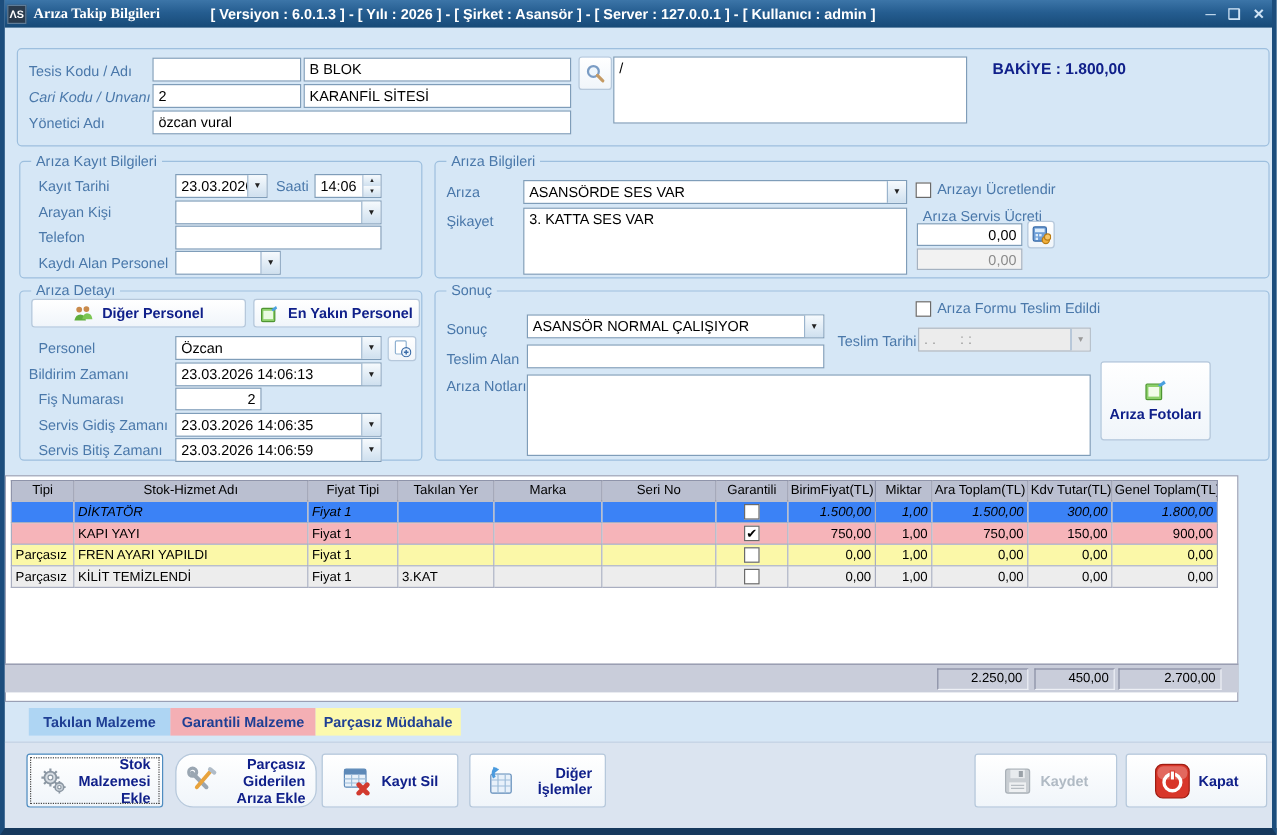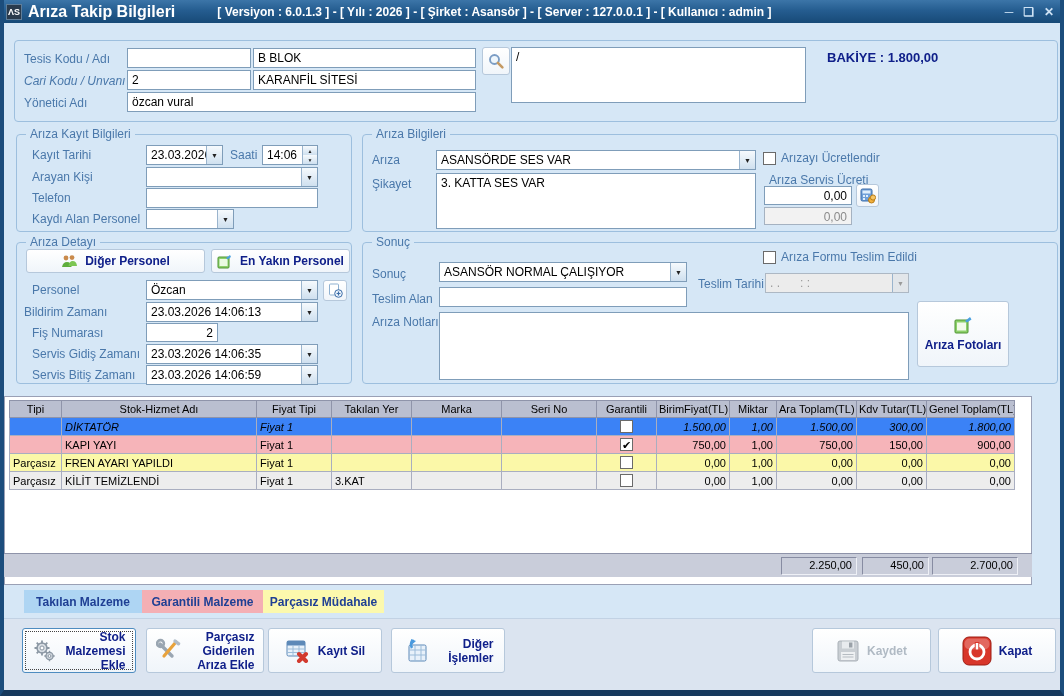--- a/index.html
+++ b/index.html
@@ -13,21 +13,21 @@
   #titlebar {
     position:absolute; left:-4px; top:0; width:1064px; height:23px;
     background:linear-gradient(#3c75a8, #255d90 45%, #174a77);
     display:flex; align-items:center; padding:0 6px; color:#fff;
   }
   .app-icon {
     width:16px; height:16px; background:#2a3b4d; border:1px solid #5f7d99; color:#fff;
     font-size:9px; font-weight:bold; display:flex; align-items:center; justify-content:center;
     margin-right:6px; letter-spacing:0;
   }
-  .win-title { font-size:16px; font-weight:bold; }
+  .win-title { font-size:12px; font-weight:bold;font-family:Liberation Serif, serif; }
   .win-info  { font-size:12px; font-weight:bold; margin-left:42px; }
   .win-ctrls { margin-left:auto; display:flex; gap:10px; align-items:center; padding-right:4px;}
   .win-ctrl  { color:#cfe3f5; font-size:12px; font-weight:bold; cursor:default; line-height:12px;}
   
   .lbl { position:absolute; color:#4a78aa; font-size:12px; white-space:nowrap; }
   .tbox {
     position:absolute; background:#fff; border:1px solid #7f9db9; font-size:12px; color:#000;
     padding:1px 4px; line-height:16px; overflow:hidden; white-space:pre;
   }
   .tbox.num { text-align:right; }
@@ -399,21 +399,21 @@
           <circle cx="9" cy="9" r="5" fill="#d7dde3" stroke="#8b97a3" stroke-width="1.5"></circle>
           <circle cx="9" cy="9" r="2" fill="#fff" stroke="#8b97a3"></circle>
           <path d="M9 1.5v3 M9 13.5v3 M1.5 9h3 M13.5 9h3 M3.7 3.7l2.1 2.1 M12.2 12.2l2.1 2.1 M14.3 3.7l-2.1 2.1 M5.8 12.2l-2.1 2.1" stroke="#8b97a3" stroke-width="1.8"></path>
           <circle cx="16.5" cy="17" r="3.6" fill="#cfd6dd" stroke="#8b97a3" stroke-width="1.3"></circle>
           <circle cx="16.5" cy="17" r="1.4" fill="#fff" stroke="#8b97a3"></circle>
           <path d="M16.5 11.8v2 M16.5 20.2v2 M11.3 17h2 M19.7 17h2" stroke="#8b97a3" stroke-width="1.4"></path>
         </svg>
     </span>
     <span style="width:62px;">Stok Malzemesi Ekle</span>
   </div>
-  <div class="btn" style="left:142px; top:628px; width:118px; height:45px;">
+  <div class="btn" style="left:142px; top:628px; width:118px; height:45px;border-radius:15px;">
     <span class="icon">
       <svg width="26" height="26" viewBox="0 0 26 26">
           <path d="M4 6 l12 12" stroke="#9aa6b2" stroke-width="3.4" stroke-linecap="round"></path>
           <circle cx="4.5" cy="5.5" r="3.4" fill="none" stroke="#9aa6b2" stroke-width="2.6"></circle>
           <path d="M20 4 l-12 14" stroke="#e8a33d" stroke-width="3.2" stroke-linecap="round"></path>
           <path d="M19 3 l3.6 2.8" stroke="#b0bcc8" stroke-width="3.4" stroke-linecap="round"></path>
         </svg>
     </span>
     <span style="width:66px;">Parçasız Giderilen Arıza Ekle</span>
   </div>

